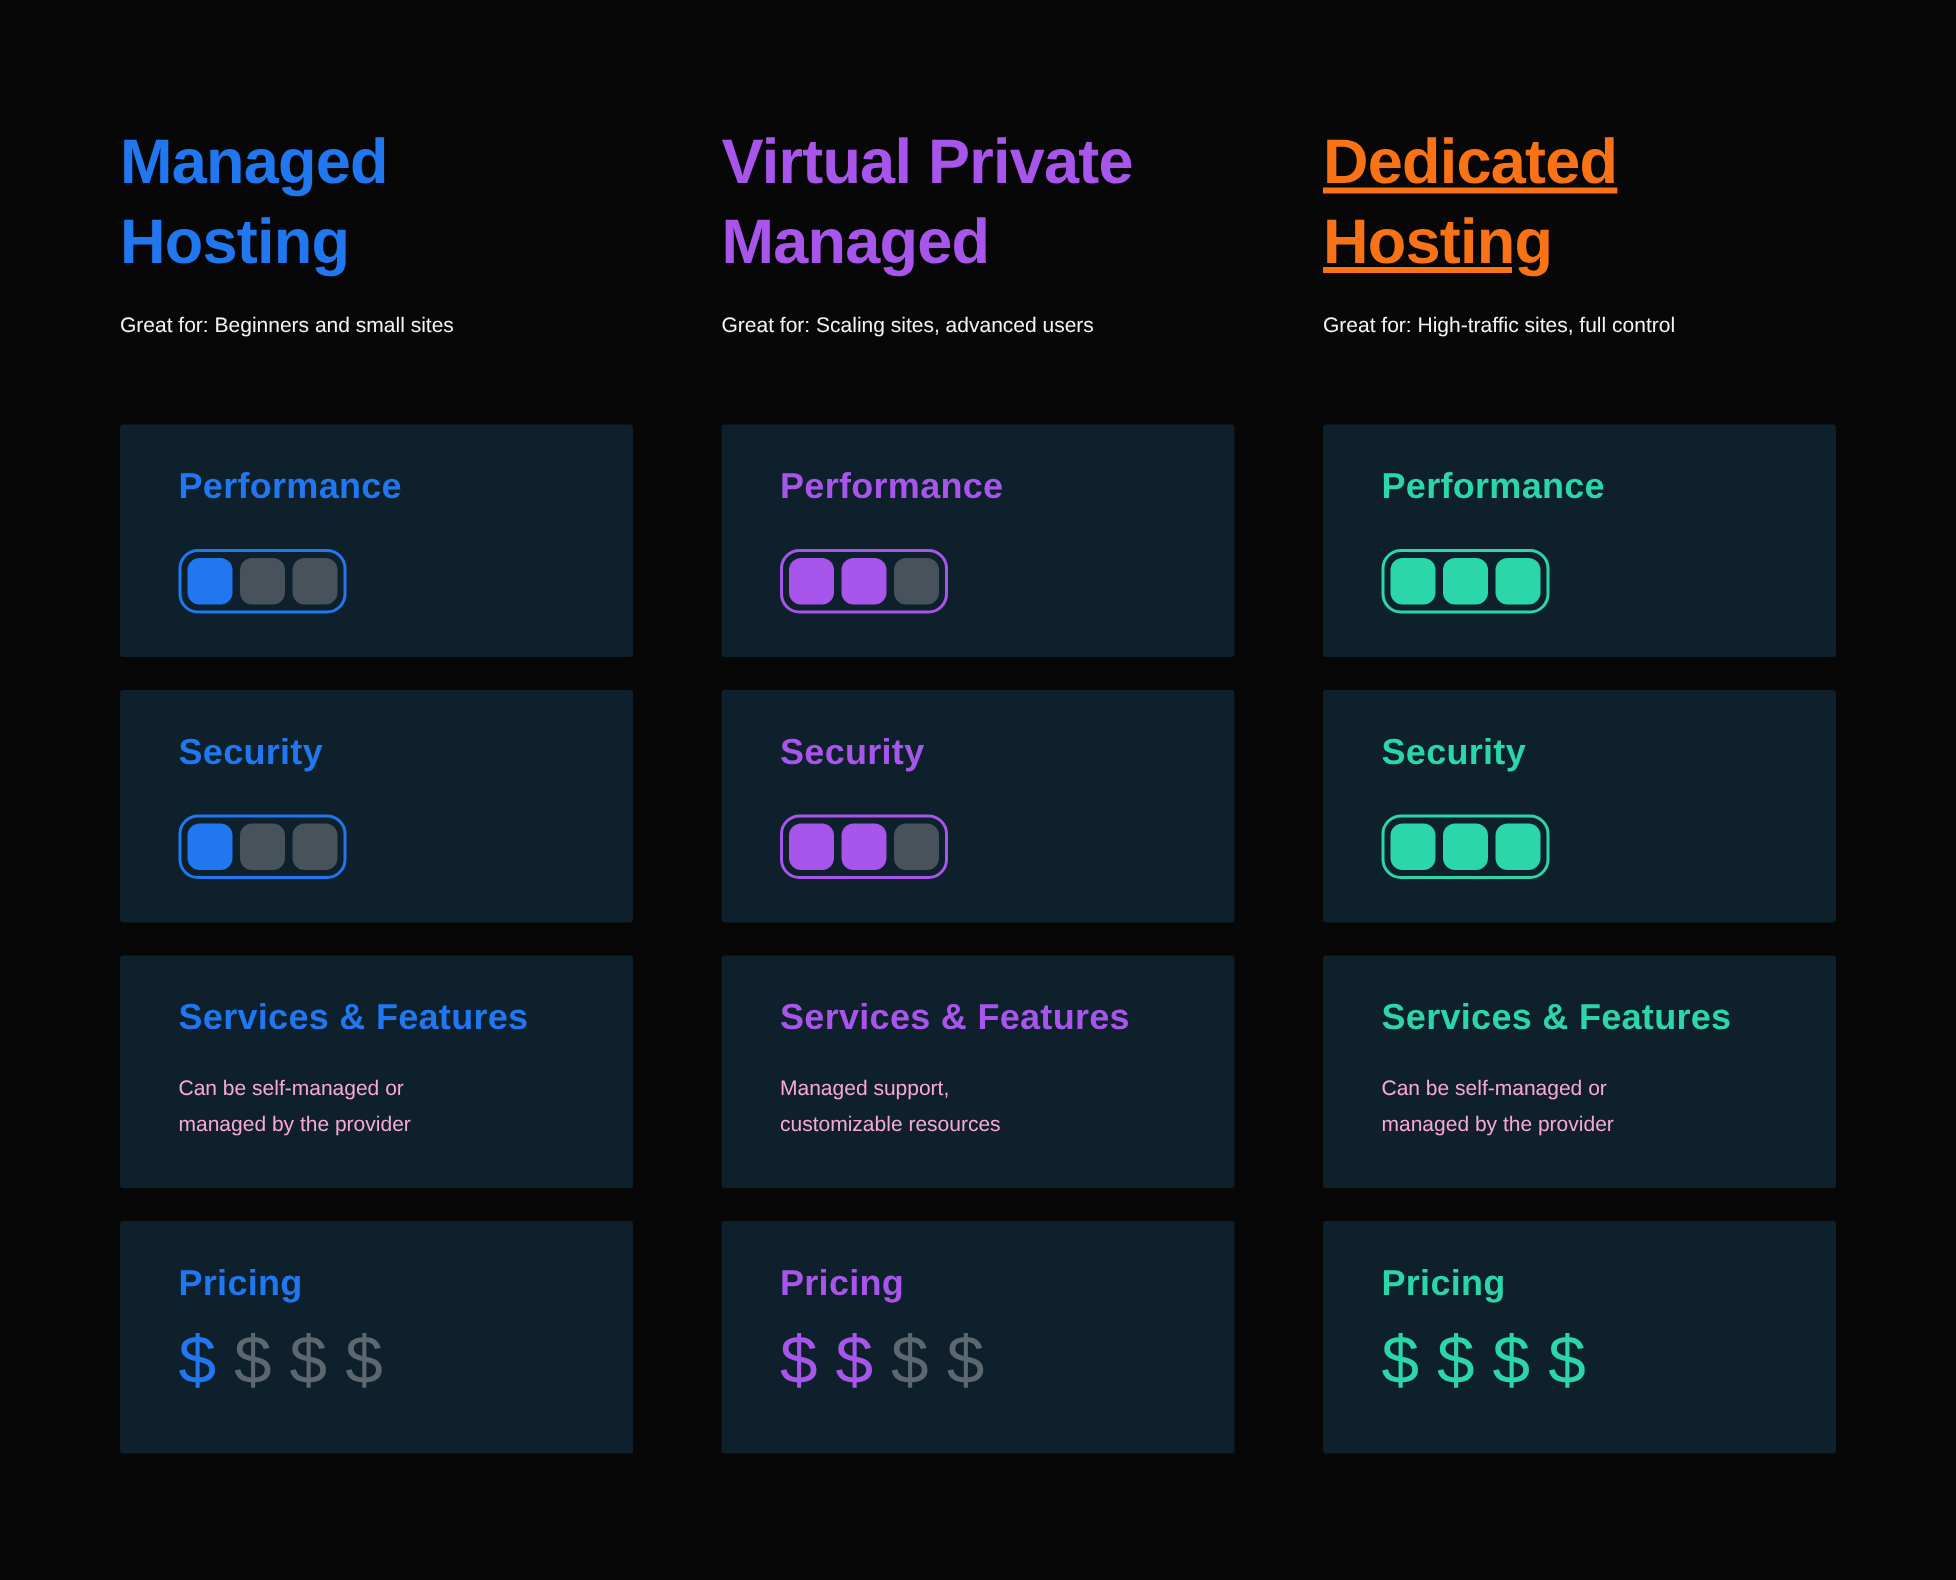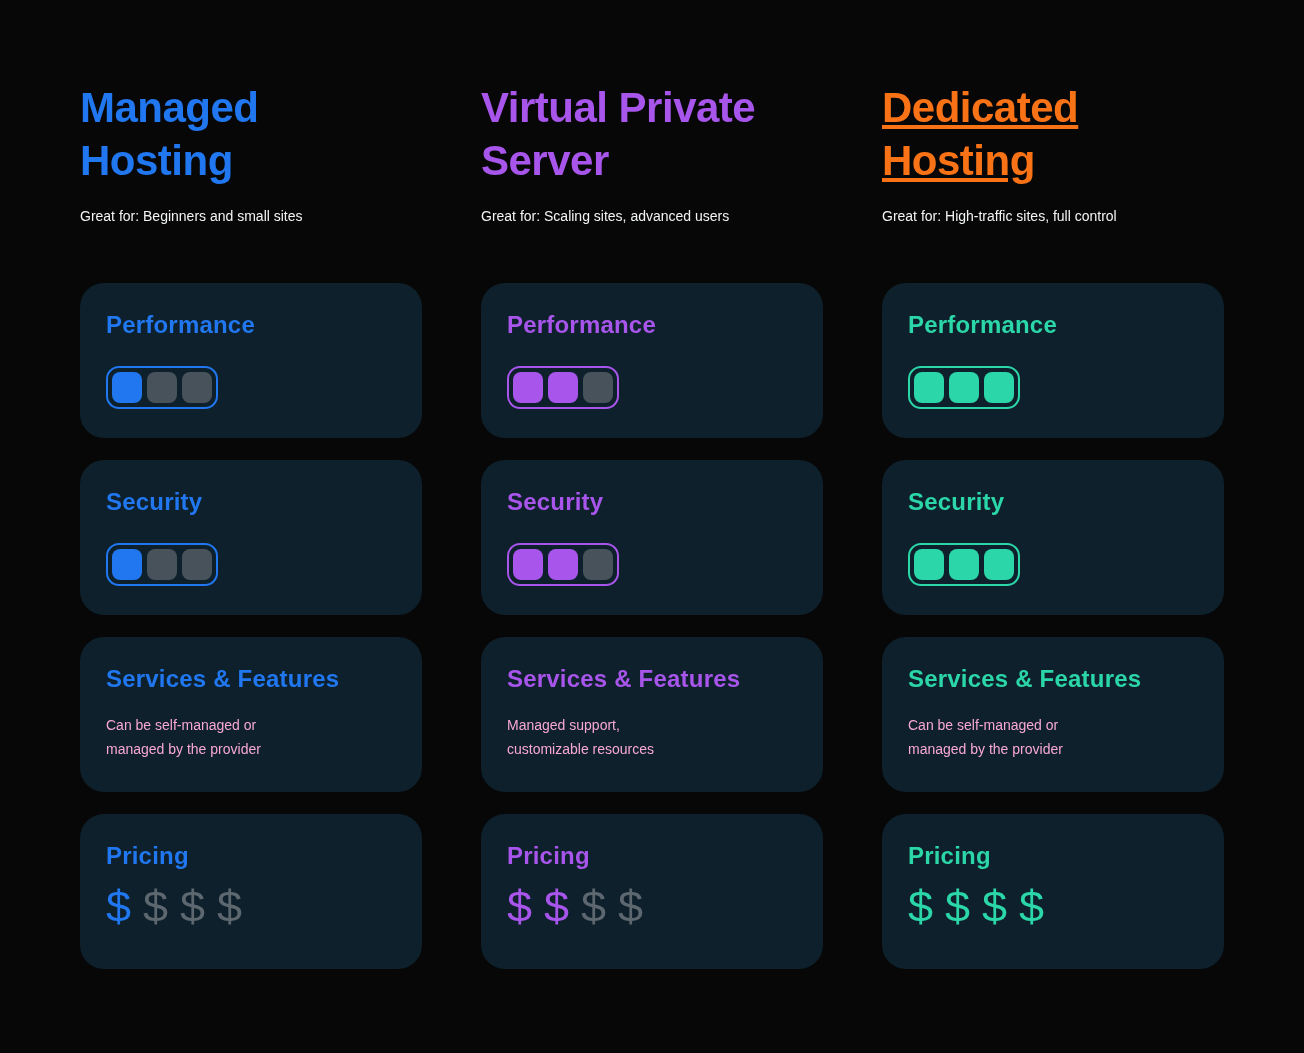--- a/index.html
+++ b/index.html
@@ -35,22 +35,22 @@
   }
   .cards {
     margin-top: 58px;
     display: flex;
     flex-direction: column;
     gap: 22px;
   }
   .card {
     height: 155px;
     background: #0d202b;
-    border-radius: 24px;
-    padding: 28px 26px;
+    border-radius: 2px;
+    padding: 28px 39px;
   }
   .card-label {
     margin: 0;
     font-size: 24px;
     font-weight: 700;
     letter-spacing: 0.2px;
   }
   .meter {
     margin-top: 27px;
     display: inline-flex;
@@ -115,21 +115,21 @@
               <span style="color: rgb(32, 119, 240);">$</span>
               <span style="color: rgb(93, 103, 111);">$</span>
               <span style="color: rgb(93, 103, 111);">$</span>
               <span style="color: rgb(93, 103, 111);">$</span>
             </div>
           </div>
 </div>
   </section>
 
   <section class="column">
-    <h1 class="title" style="color: rgb(168, 85, 236);">Virtual Private Server</h1>
+    <h1 class="title" style="color: rgb(168, 85, 236);">Virtual Private Managed</h1>
     <p class="tagline">Great for: Scaling sites, advanced users</p>
     <div class="cards">
   <div class="card">
     <h2 class="card-label" style="color: rgb(168, 85, 236);">Performance</h2>
   <div class="meter" style="border-color: rgb(168, 85, 236);">
               <div class="meter-segment" style="background: rgb(168, 85, 236);"></div>
               <div class="meter-segment" style="background: rgb(168, 85, 236);"></div>
               <div class="meter-segment" style="background: rgb(71, 82, 90);"></div>
             </div></div>
 

